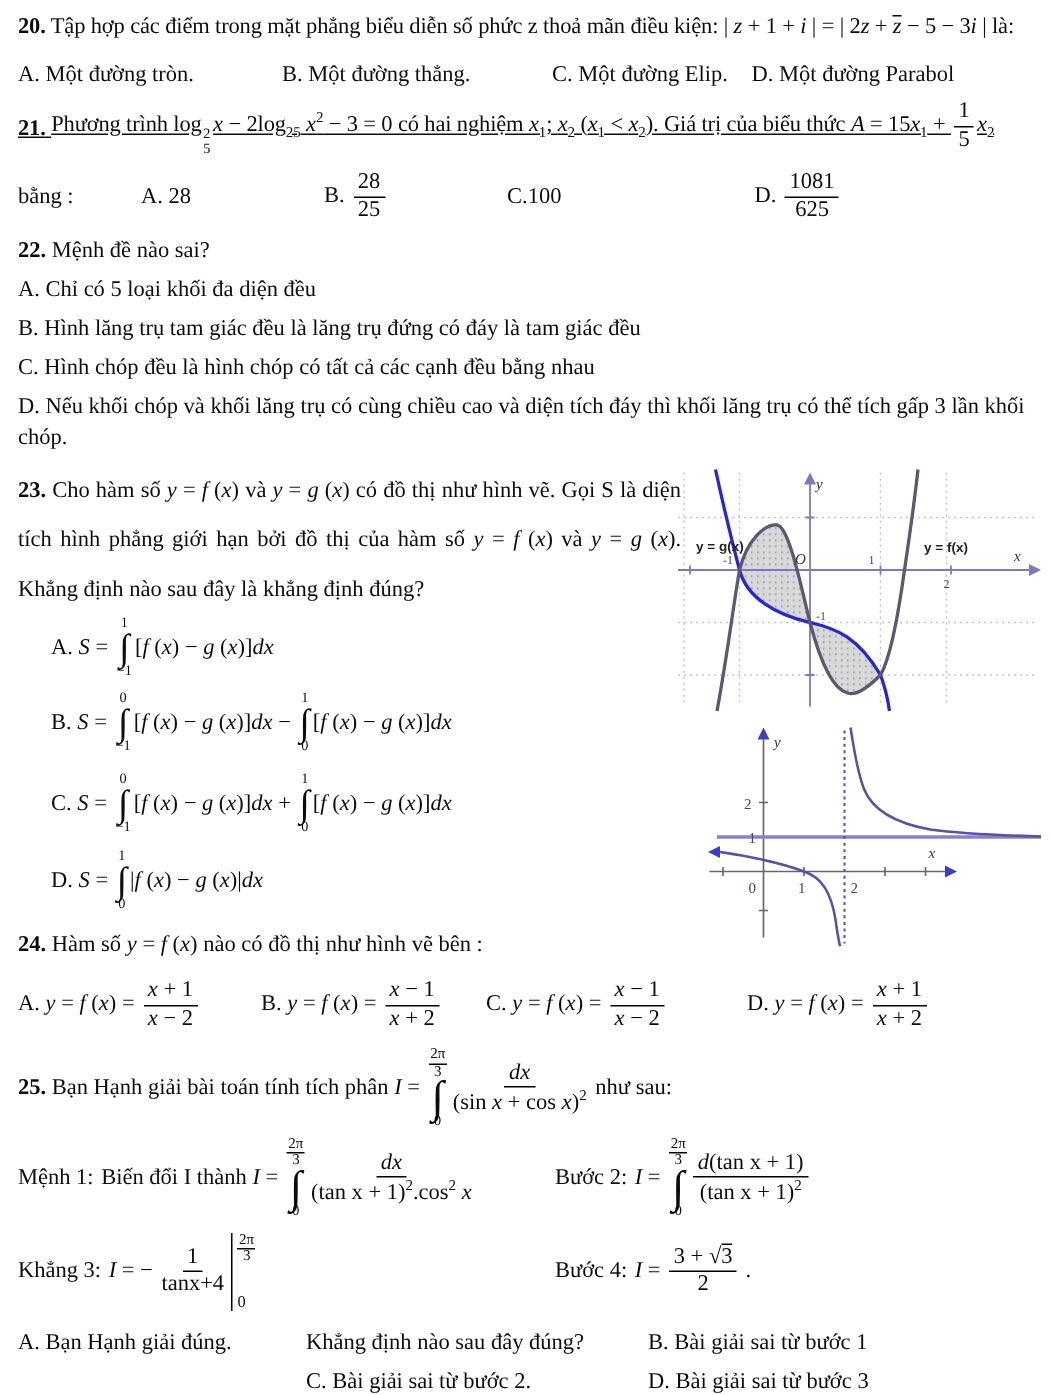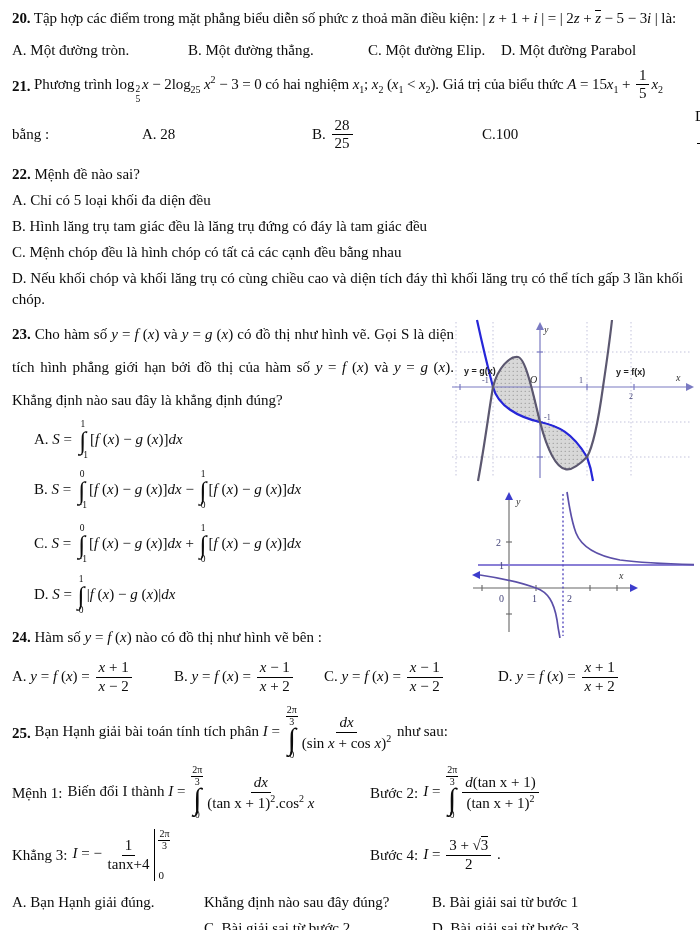--- a/index.html
+++ b/index.html
@@ -30,23 +30,23 @@
   
   .ov{border-top:1px solid #000;line-height:1;display:inline-block;}
   .vin{border-top:1px solid #000;}
   
   .ev{display:inline-flex;flex-direction:column;justify-content:space-between;align-items:flex-start;
       border-left:1.5px solid #000;height:52px;padding-left:3px;margin-left:3px;
       vertical-align:middle;font-size:12px;}
   .ev .evb{font-size:11px;}
   
   .optrow20{display:grid;grid-template-columns:176px 180px 133px auto;margin-top:10px;line-height:20px;}
-  .q21stem{margin-top:6px;min-height:40px;display:flex;align-items:center;}
+  .q21stem{margin-top:6px;min-height:40px;display:flex;align-items:center;text-decoration:underline;}
   .bangrow{display:grid;grid-template-columns:82px 122px 122px 165px auto;align-items:center;
-           margin-top:2px;min-height:46px;gap:48px;}
+           margin-top:2px;min-height:46px;}
   .q22stem{margin-top:2px;line-height:22px;}
   .q22opt{margin-top:5px;line-height:21px;width:688px;}
   .q23{position:relative;margin-top:8px;}
   .q23p{width:442px;text-align:justify;line-height:33px;}
   .q23opt{padding-left:22px;display:flex;align-items:center;}
   .h46{min-height:46px;} .h54{min-height:54px;} .h48{min-height:48px;}
   .g1{position:absolute;left:436px;top:0;}
   .g2{position:absolute;left:458px;top:172px;}
   .q24stem{margin-top:6px;line-height:24px;}
   .optrow24{display:grid;grid-template-columns:162px 150px 174px auto;align-items:center;
@@ -100,21 +100,21 @@
           <span>625</span>
         </span></span>
   </div>
 
   <div class="q22stem">
     <span class="qnum">22.</span>
     <span>Mệnh đề nào sai?</span>
   </div>
   <div class="q22opt">A. Chỉ có 5 loại khối đa diện đều</div>
   <div class="q22opt">B. Hình lăng trụ tam giác đều là lăng trụ đứng có đáy là tam giác đều</div>
-  <div class="q22opt">C. Mệnh chóp đều là hình chóp có tất cả các cạnh đều bằng nhau</div>
+  <div class="q22opt">C. Hình chóp đều là hình chóp có tất cả các cạnh đều bằng nhau</div>
   <div class="q22opt">D. Nếu khối chóp và khối lăng trụ có cùng chiều cao và diện tích đáy thì khối lăng trụ có thể tích gấp 3 lần khối chóp.</div>
 
   <div class="q23">
     <div class="q23p">
       <span class="qnum">23.</span>
       <span>Cho hàm số  <i>y</i> = <i>f</i> (<i>x</i>)  và  <i>y</i> = <i>g</i> (<i>x</i>)  có đồ thị như hình vẽ. Gọi S là diện tích hình phẳng giới hạn bởi đồ thị của hàm số  <i>y</i> = <i>f</i> (<i>x</i>)  và  <i>y</i> = <i>g</i> (<i>x</i>). Khẳng định nào sau đây là khẳng định đúng?</span>
     </div>
     <div class="q23opt h46">
       <span>A.  <i>S</i> = <span class="ig">
             <span class="b">1</span>

